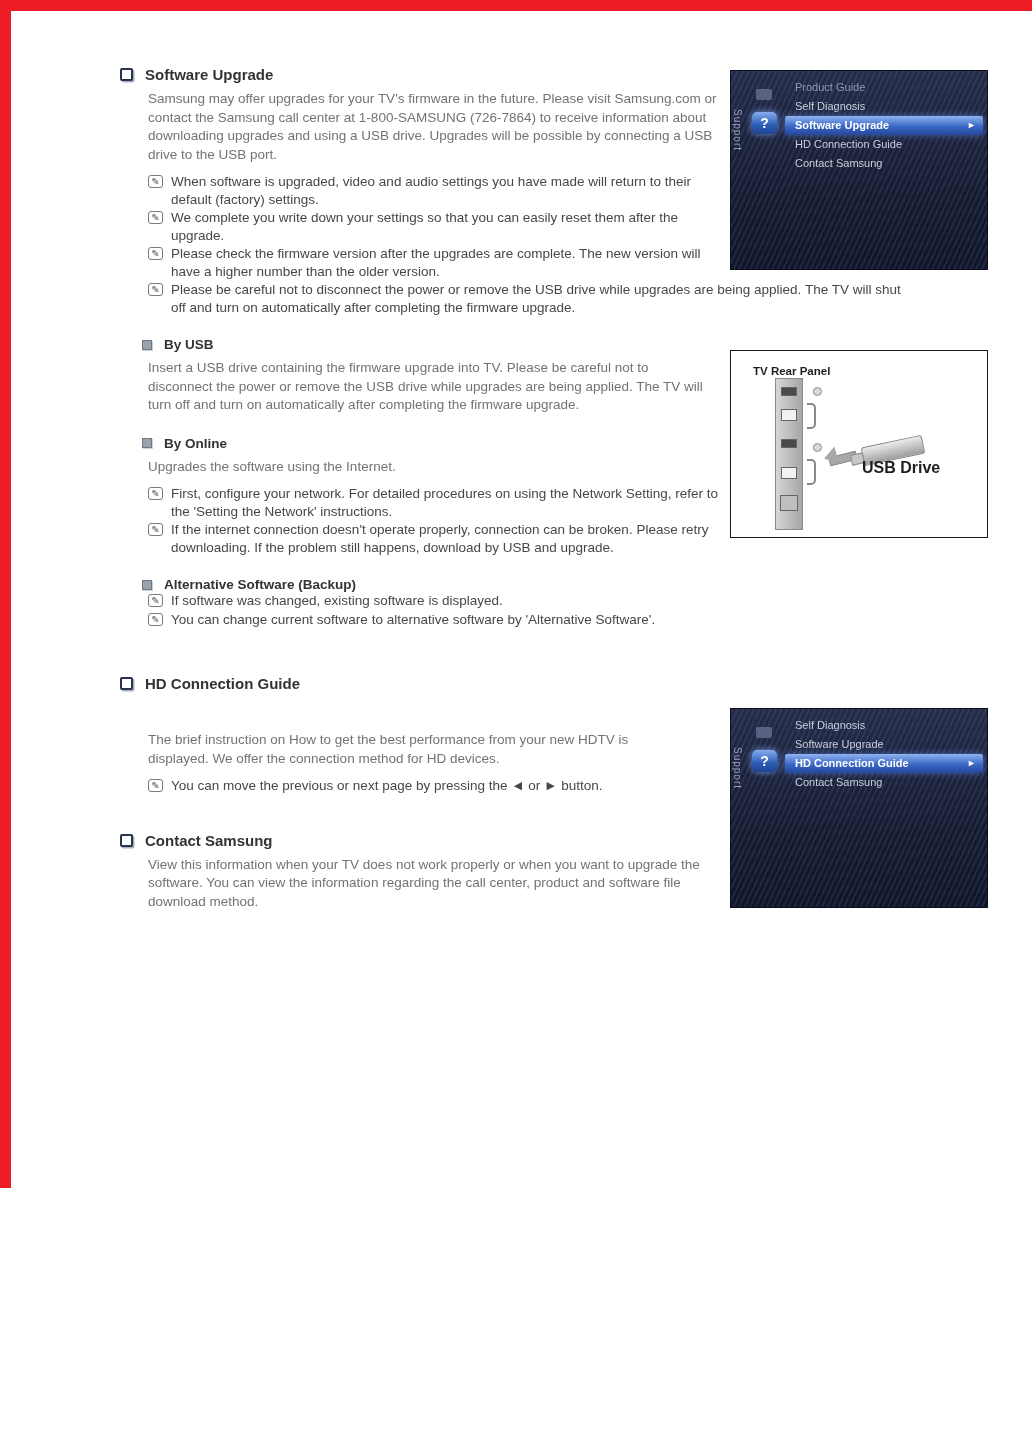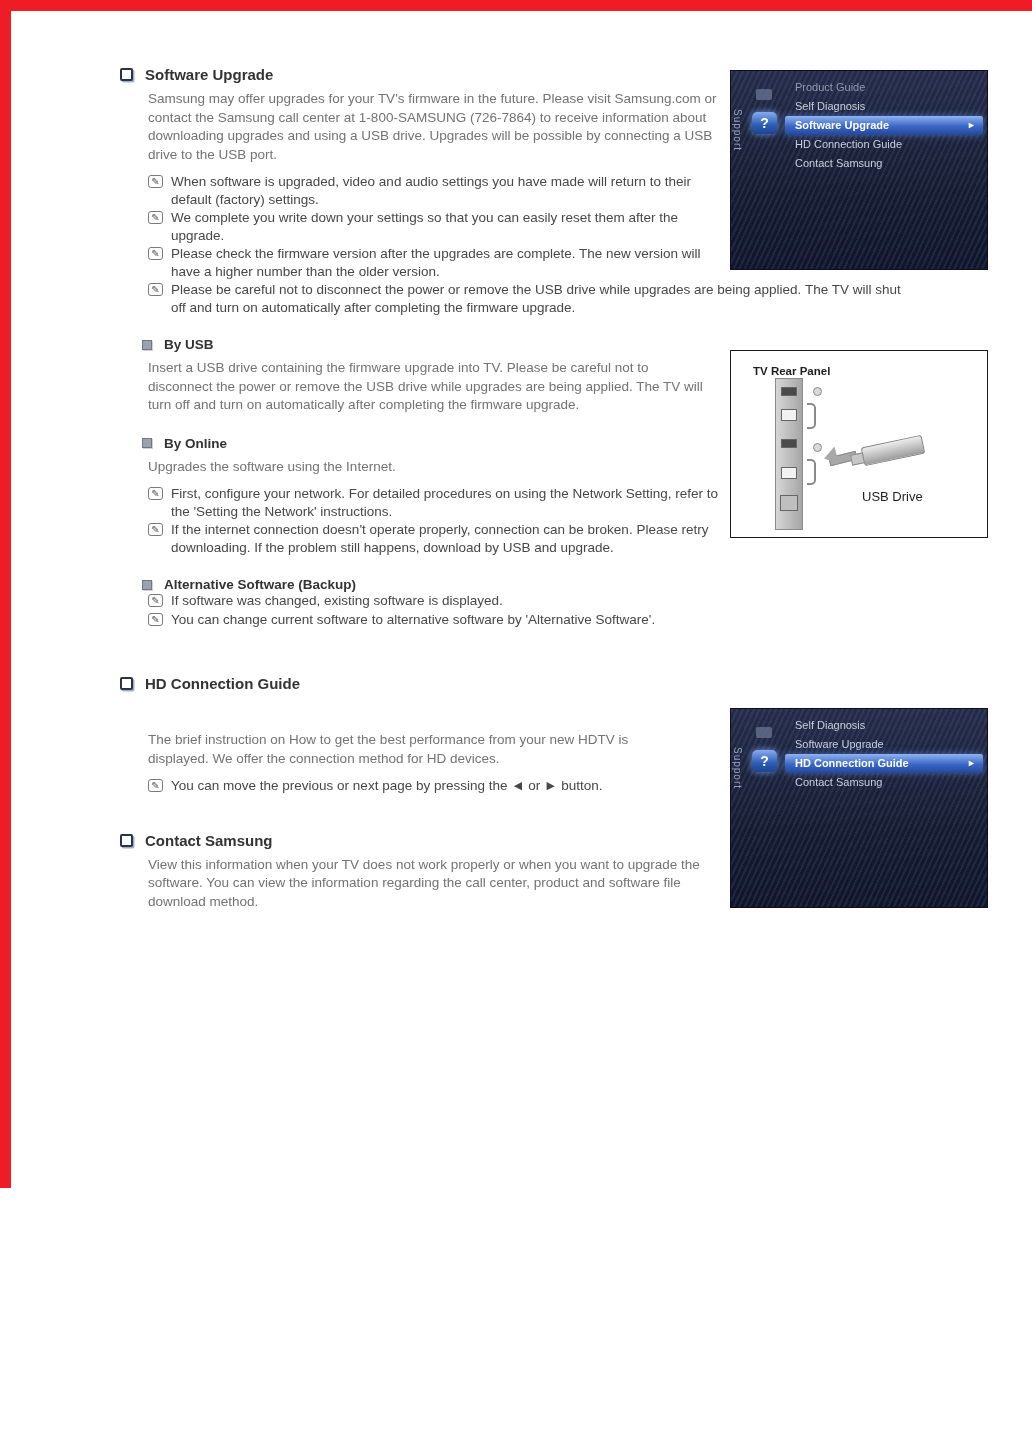--- a/index.html
+++ b/index.html
@@ -75,21 +75,21 @@
   .b1 { left:76px; top:52px; } .b2 { left:76px; top:108px; }
   .arrow-body { position:absolute; left:98px; top:103px; width:28px; height:9px; background:#a8a8a8;
                 border:1px solid #8a8a8a; transform:rotate(-14deg); }
   .arrow-head { position:absolute; left:84px; top:98px; width:0; height:0; border:9px solid transparent;
                 border-right:13px solid #a8a8a8; transform:rotate(-14deg); }
   .usb-drive { position:absolute; left:131px; top:90px; width:62px; height:19px;
                background:linear-gradient(180deg,#ececec,#9c9c9c); border:1px solid #7f7f7f;
                border-radius:3px; transform:rotate(-12deg); }
   .usb-conn { position:absolute; left:-13px; top:4px; width:13px; height:11px; background:#c6c6c6;
               border:1px solid #8a8a8a; }
-  .usb-label { position:absolute; left:131px; top:138px; font-size:13px; font-weight:normal; color:#1e1e1e; }
+  .usb-label { position:absolute; left:131px; top:108px; font-size:16px; font-weight:bold; color:#1e1e1e; }
 
   
   .footer-pill { position:absolute; left:451px; top:1397px; width:132px; height:23px; border-radius:12px;
                  background:linear-gradient(180deg,#efefef,#bdbdbd); border:1px solid #979797;
                  text-align:center; line-height:22px; font-size:17px; font-weight:bold; color:#474747; }
 </style>
 </head>
 <body>
 
 <div class="page">

